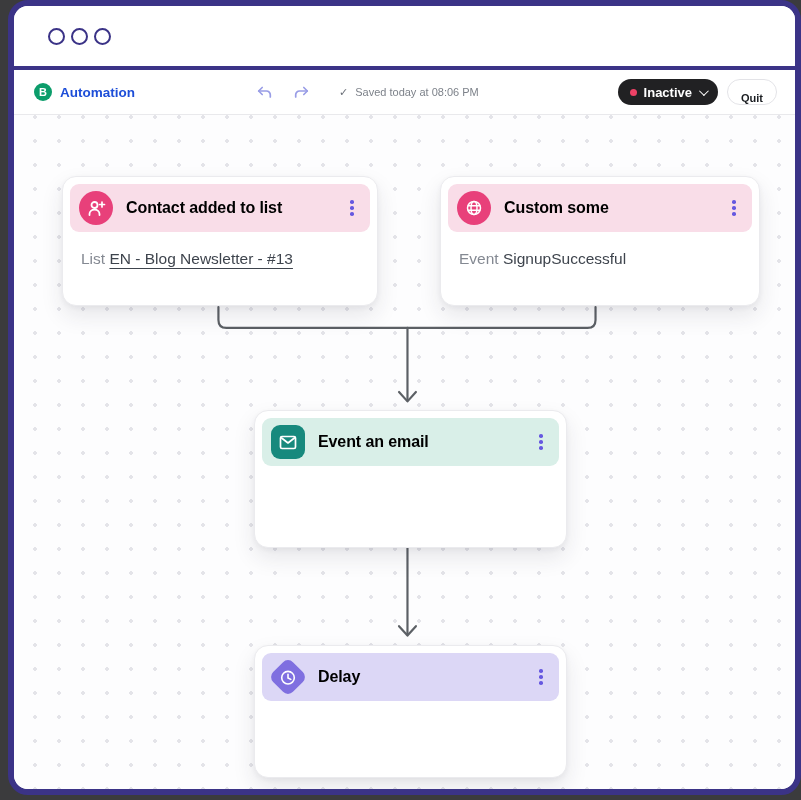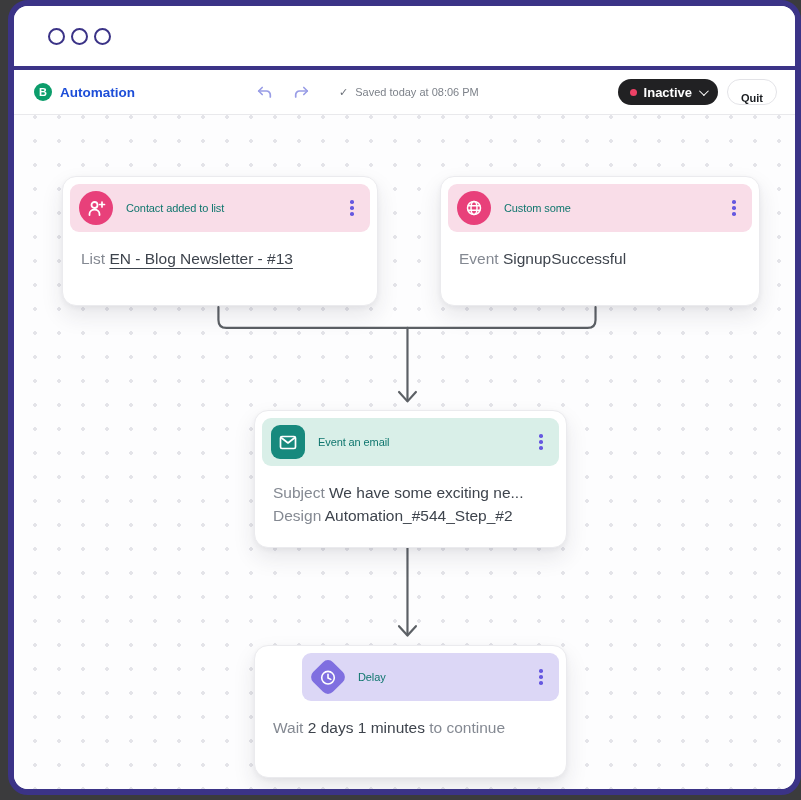--- a/index.html
+++ b/index.html
@@ -108,22 +108,22 @@
   .node-header {
     height: 48px;
     border-radius: 9px;
     display: flex;
     align-items: center;
     padding: 0 10px 0 9px;
     gap: 13px;
   }
   .theme-pink .node-header { background: #f9dde8; }
   .theme-teal .node-header { background: #d9efe8; }
-  .theme-purple .node-header { background: #dcd7f6; margin-left: 40px; }
-  .node-title { font-size: 11px; font-weight: 400; color: #0f766e; letter-spacing: -0.1px; }
+  .theme-purple .node-header { background: #dcd7f6; }
+  .node-title { font-size: 16px; font-weight: 700; color: #000000; letter-spacing: -0.1px; }
   .icon-badge {
     width: 34px; height: 34px;
     display: flex; align-items: center; justify-content: center;
     flex: 0 0 auto;
   }
   .badge-circle-pink { background: #e8407a; border-radius: 50%; }
   .badge-square-teal { background: #17897d; border-radius: 9px; }
   .badge-diamond-purple {
     width: 28px; height: 28px;
     background: #7f6fe0;
@@ -263,52 +263,35 @@
             <path d="M2 2.5 L9 8 L16 2.5"></path>
           </svg>
         </span>
         <span class="node-title">Event an email</span>
         <button class="kebab">
             <i></i>
             <i></i>
             <i></i>
           </button>
       </div>
-      <div class="node-body">
-        <div class="row">
-          <span class="lbl">Subject</span>
-          <span class="val">We have some exciting ne...</span>
-        </div>
-        <div class="row">
-          <span class="lbl">Design</span>
-          <span class="val">Automation_#544_Step_#2</span>
-        </div>
-      </div>
     </div>
 
     <div class="node theme-purple" style="left:240px; top:530px; width:313px; height:133px;">
       <div class="node-header">
         <span class="icon-badge">
           <span class="badge-diamond-purple" style="display:flex;align-items:center;justify-content:center;">
             <svg width="17" height="17" viewBox="0 0 17 17" fill="none" stroke="#fff" stroke-width="1.6" stroke-linecap="round">
               <circle cx="8.5" cy="8.5" r="6.3"></circle>
               <path d="M8.5 5 V8.8 L11.3 10.2"></path>
             </svg>
           </span>
         </span>
         <span class="node-title">Delay</span>
         <button class="kebab">
             <i></i>
             <i></i>
             <i></i>
           </button>
       </div>
-      <div class="node-body">
-        <div class="row">
-          <span class="lbl">Wait</span>
-          <span class="val">2 days 1 minutes</span>
-          <span class="lbl">to continue</span>
-        </div>
-      </div>
     </div>
 
   </div>
 </div>
 
 </body></html>

